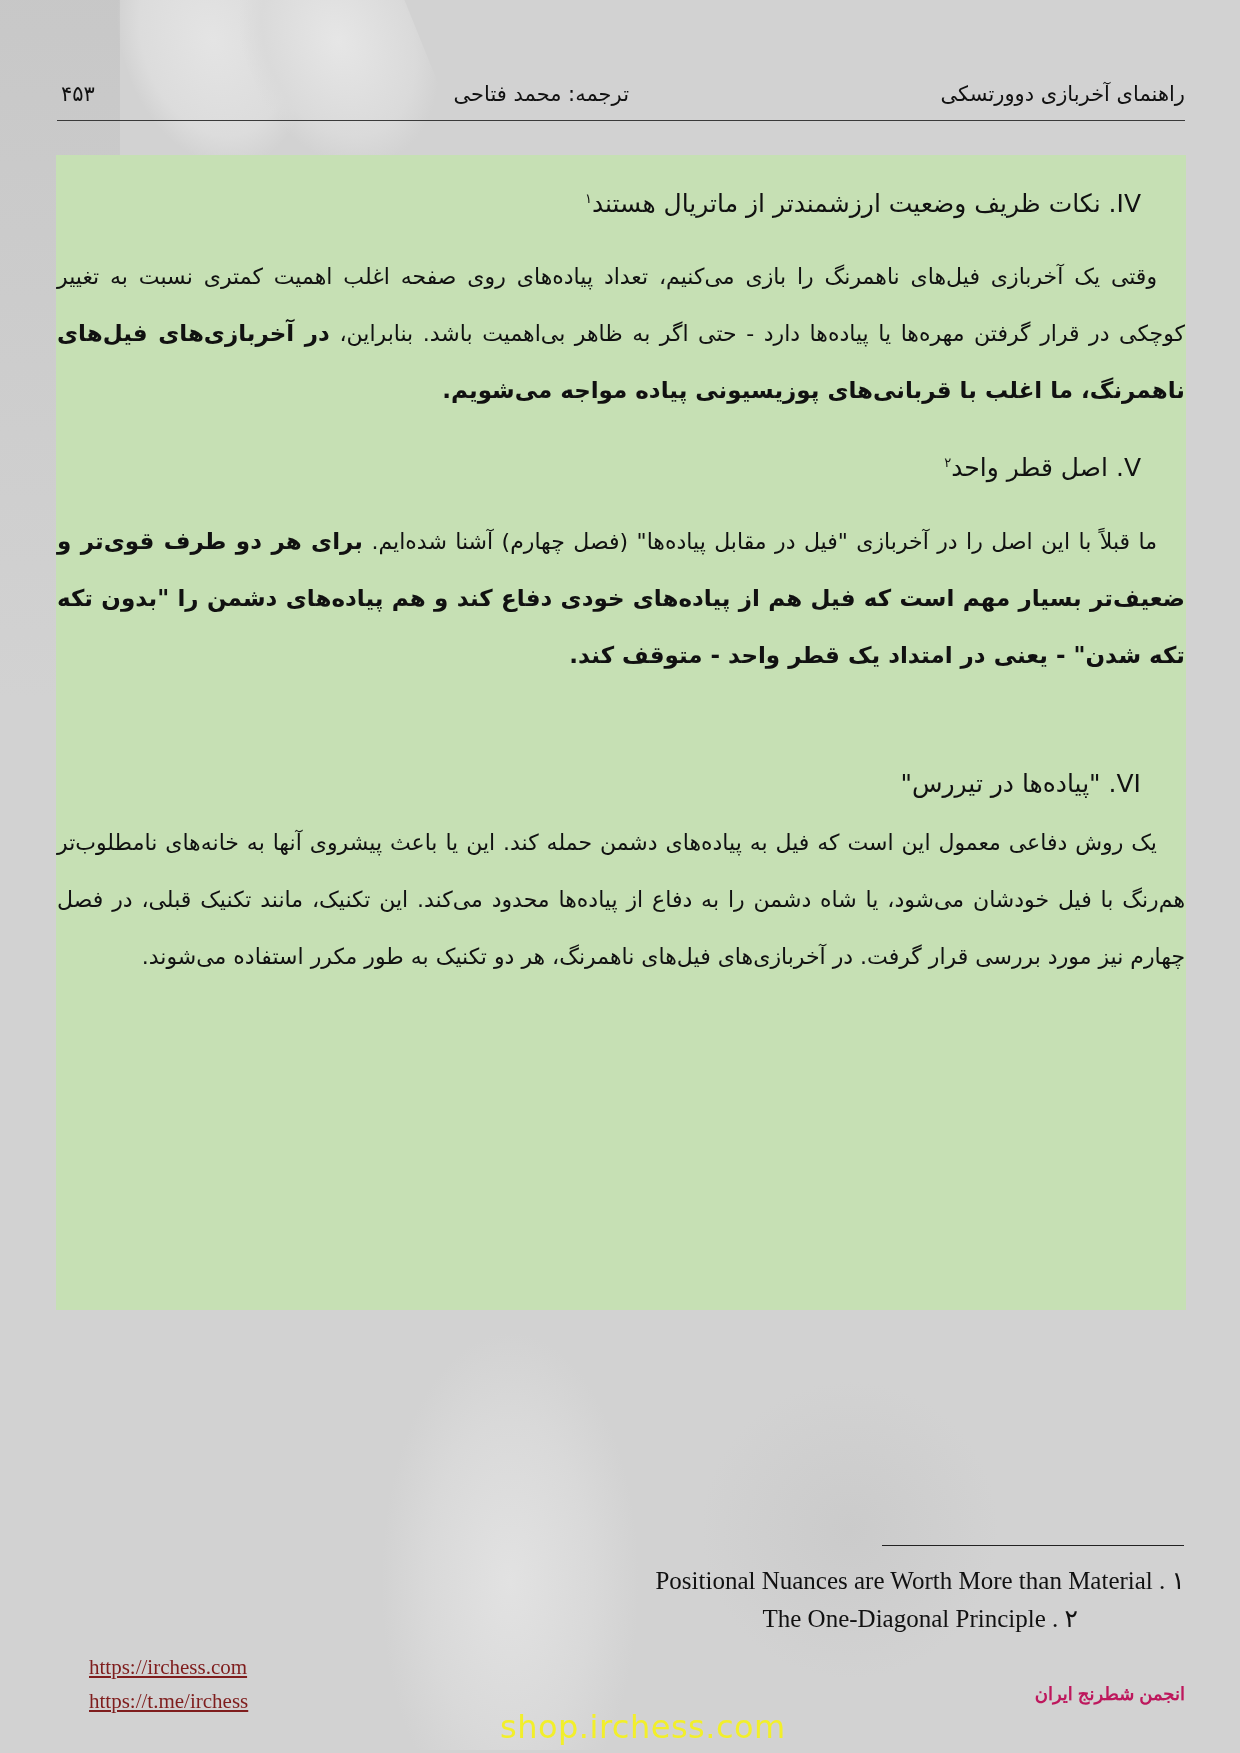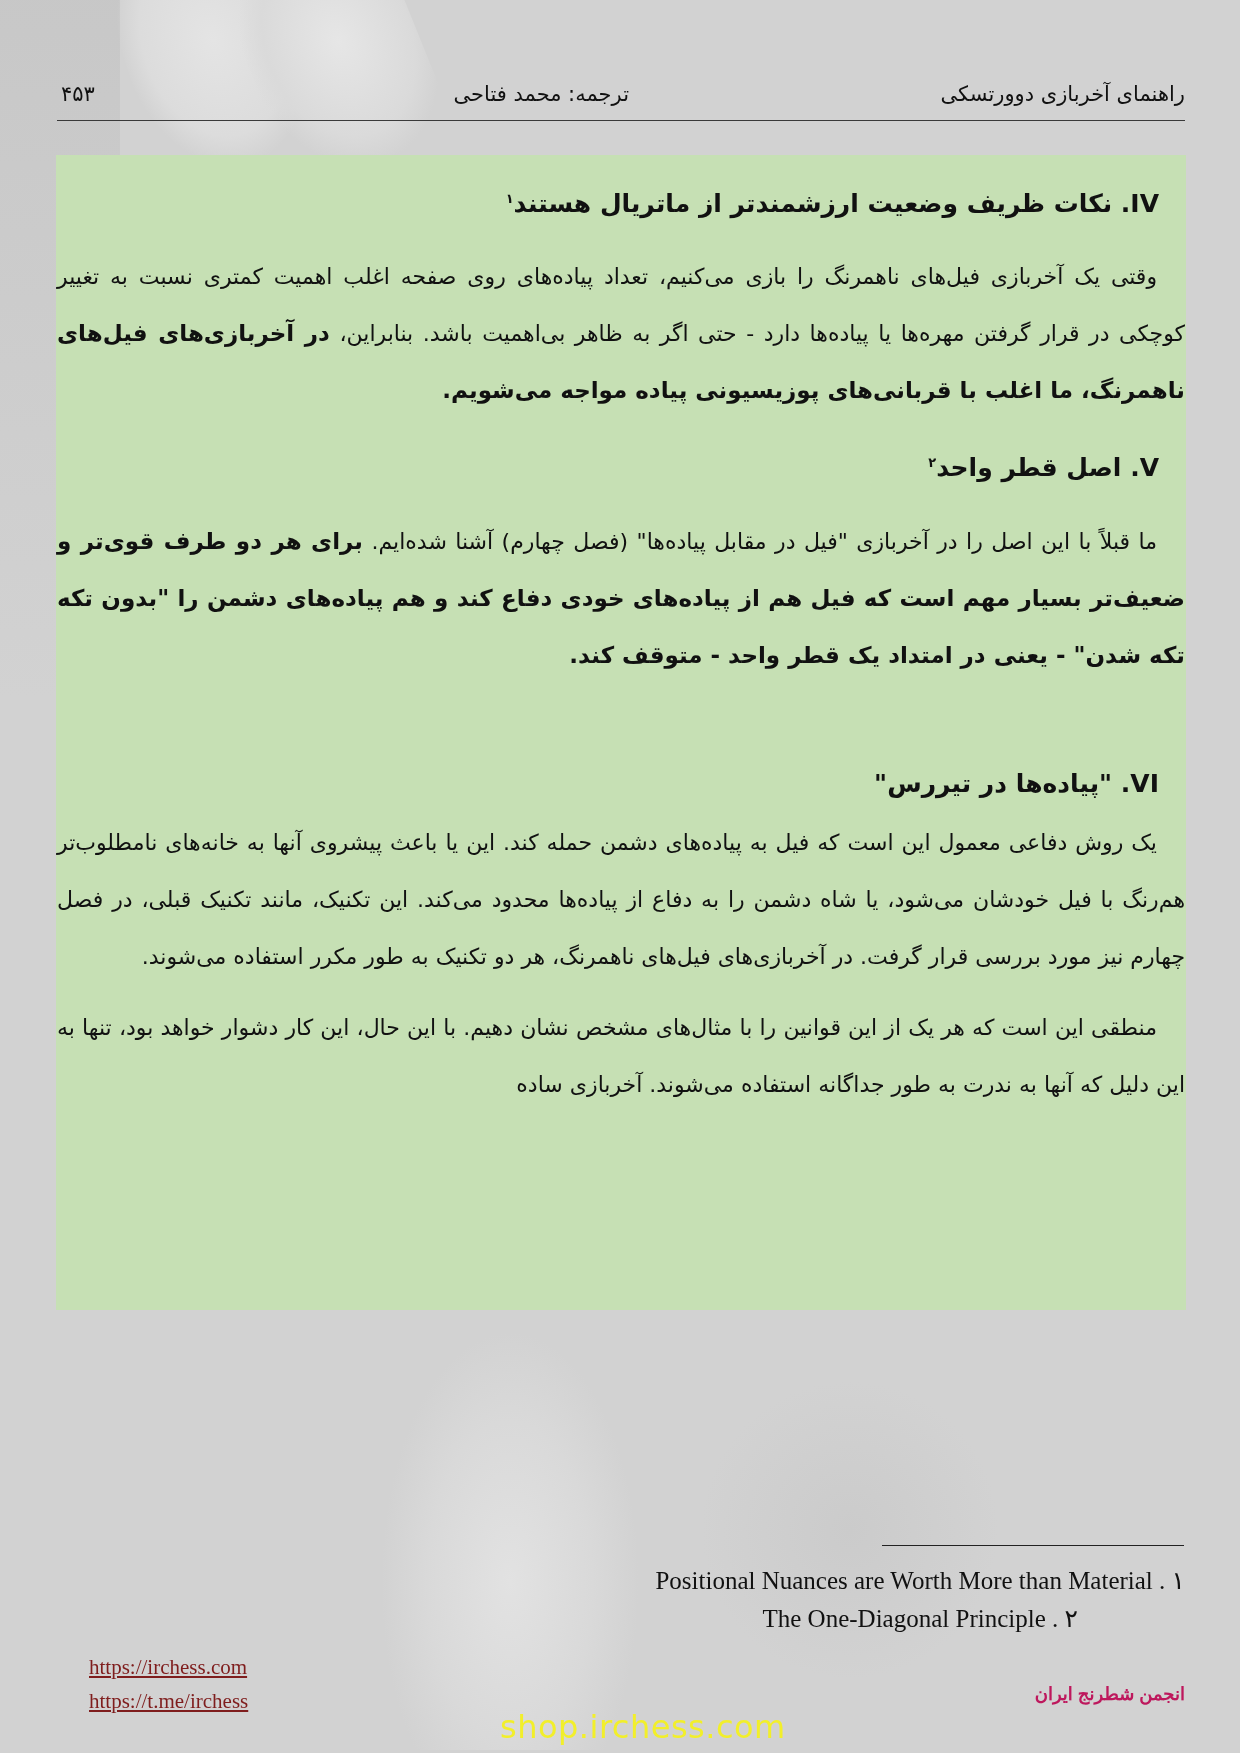--- a/index.html
+++ b/index.html
@@ -92,22 +92,22 @@
     }
     .content p {
       margin: 0;
     }
     .content .indent {
       text-indent: 28px;
     }
     .content h2 {
       margin: 0;
       font-size: 25px;
-      font-weight: bold;
-      padding-right: 26px;
+      font-weight: normal;
+      padding-right: 44px;
       line-height: 60px;
     }
     .content h2 sup {
       font-size: 13px;
       vertical-align: super;
     }
     .content b {
       font-weight: bold;
       font-size: 23px;
     }
@@ -210,21 +210,20 @@
 
   <div class="gap-lg"></div>
   <h2>
     <span>VI.</span>
     <span>"پیاده‌ها در تیررس"</span>
   </h2>
 
   <p class="indent">یک روش دفاعی معمول این است که فیل به پیاده‌های دشمن حمله کند. این یا باعث پیشروی آنها به خانه‌های نامطلوب‌تر هم‌رنگ با فیل خودشان می‌شود، یا شاه دشمن را به دفاع از پیاده‌ها محدود می‌کند. این تکنیک، مانند تکنیک قبلی، در فصل چهارم نیز مورد بررسی قرار گرفت. در آخربازی‌های فیل‌های ناهمرنگ، هر دو تکنیک به طور مکرر استفاده می‌شوند.</p>
 
   <div class="gap-sm"></div>
-  <p class="indent">منطقی این است که هر یک از این قوانین را با مثال‌های مشخص نشان دهیم. با این حال، این کار دشوار خواهد بود، تنها به این دلیل که آنها به ندرت به طور جداگانه استفاده می‌شوند. آخربازی ساده</p>
 </div>
 
 <div class="footnote-rule"></div>
 <div class="footnotes">
   <span class="fn">Positional Nuances are Worth More than Material . ۱</span>
   <span class="fn">The One-Diagonal Principle . ۲</span>
 </div>
 
 <div class="links">
   <a>https://irchess.com</a>

